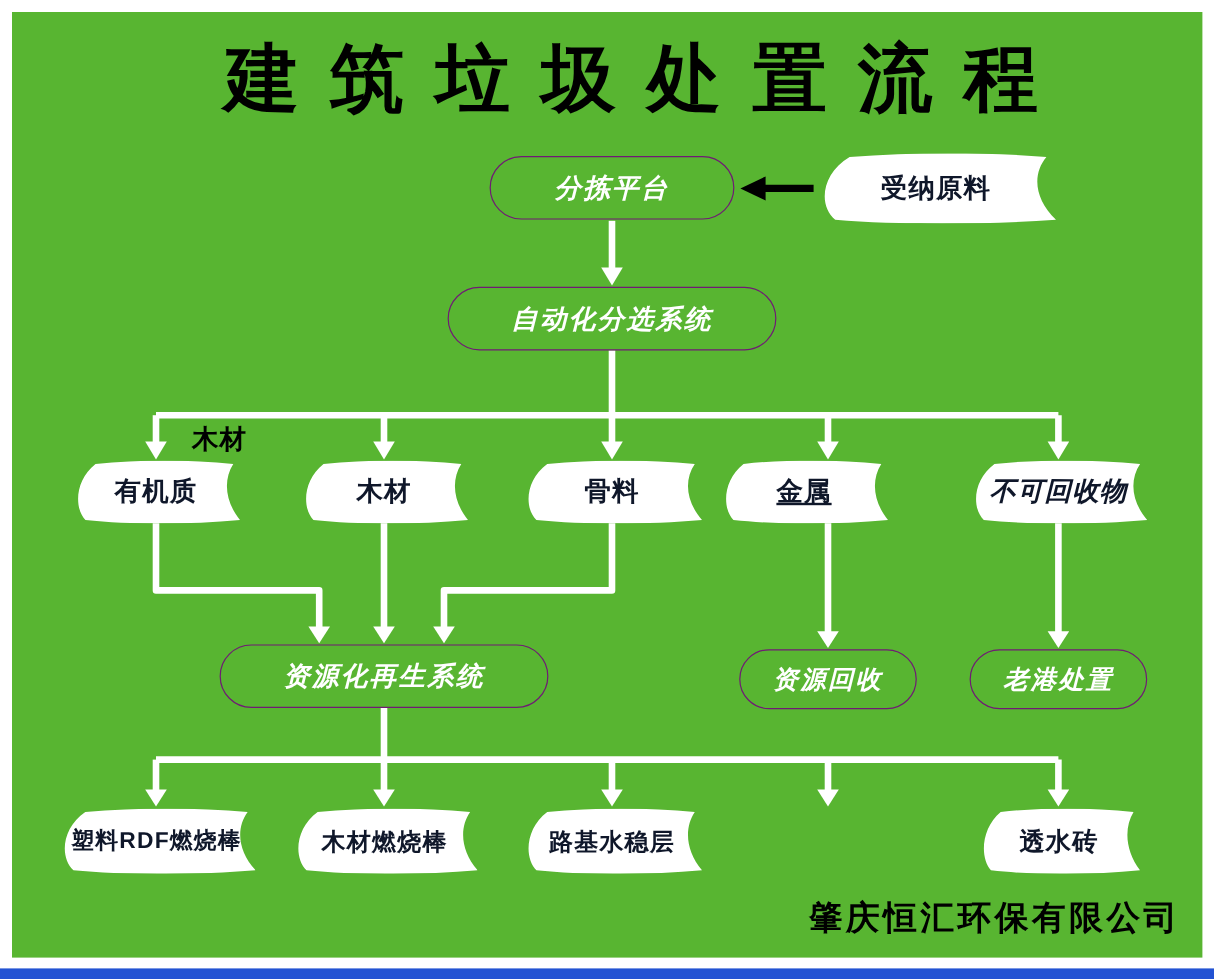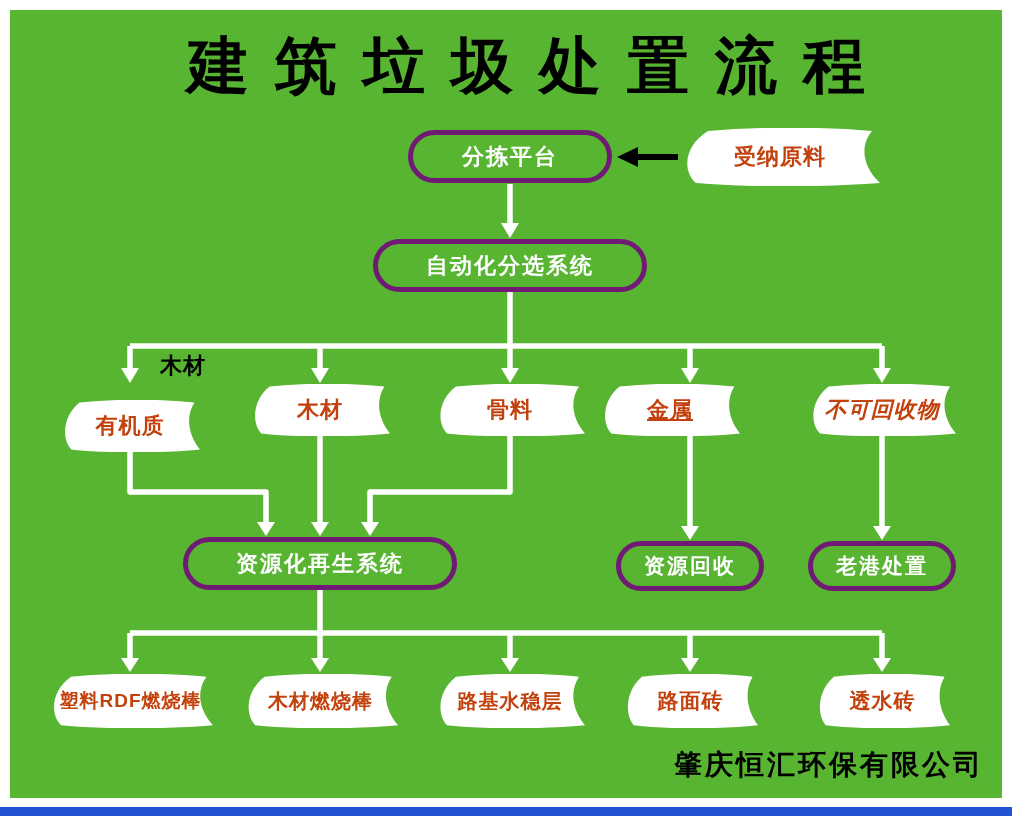--- a/index.html
+++ b/index.html
@@ -23,31 +23,32 @@
   .title{
     position:absolute;left:0;top:24px;width:100%;
     text-align:center;color:#000;
     font-size:62px;letter-spacing:26px;text-indent:26px;
     white-space:nowrap;
   }
   .connectors{position:absolute;left:0;top:0;pointer-events:none;}
   .stadium{
     position:absolute;
     background:#58b531;
-    border:5px solid #701a75;
+    border:1px solid #701a75;
     border-radius:32px;
     box-sizing:border-box;
     display:flex;align-items:center;justify-content:center;
     color:#ffffff;font-size:22px;letter-spacing:2px;
     white-space:nowrap;
+    font-style:italic;
   }
   .card{
     position:absolute;
     display:flex;align-items:center;justify-content:center;
-    color:#c2410c;font-size:22px;letter-spacing:1px;
+    color:#0f172a;font-size:22px;letter-spacing:1px;
     white-space:nowrap;
   }
   .card .card-shape{
     position:absolute;left:0;top:0;width:100%;height:100%;
   }
   .card .card-shape path{fill:#ffffff;}
   .card .card-label{position:relative;z-index:1;}
   .floating-label{
     position:absolute;color:#000;font-size:22px;letter-spacing:1px;
     white-space:nowrap;
@@ -124,21 +125,21 @@
     </svg>
     <span class="card-label">受纳原料</span>
   </div>
 
   <div class="stadium" style="left:373px;top:239px;width:274px;height:53px;">
     <span>自动化分选系统</span>
   </div>
 
   <div class="floating-label" style="left:160px;top:351px;">木材</div>
 
-  <div class="card" style="left:60px;top:400px;width:140px;height:52px;">
+  <div class="card" style="left:60px;top:384px;width:140px;height:52px;">
     <svg class="card-shape" viewBox="0 0 100 40" preserveAspectRatio="none" aria-hidden="true">
       <path d="M 14 2 C 40 -1 70 -1 96 2 C 90 12 91 26 100 38 C 70 41 34 41 8 38 C 1 30 2 12 14 2 Z"></path>
     </svg>
     <span class="card-label">有机质</span>
   </div>
 
   <div class="card" style="left:250px;top:384px;width:140px;height:52px;">
     <svg class="card-shape" viewBox="0 0 100 40" preserveAspectRatio="none" aria-hidden="true">
       <path d="M 14 2 C 40 -1 70 -1 96 2 C 90 12 91 26 100 38 C 70 41 34 41 8 38 C 1 30 2 12 14 2 Z"></path>
     </svg>
@@ -192,26 +193,20 @@
     <span class="card-label">木材燃烧棒</span>
   </div>
 
   <div class="card" style="left:435px;top:674px;width:150px;height:54px;font-size:20px;">
     <svg class="card-shape" viewBox="0 0 100 40" preserveAspectRatio="none" aria-hidden="true">
       <path d="M 14 2 C 40 -1 70 -1 96 2 C 90 12 91 26 100 38 C 70 41 34 41 8 38 C 1 30 2 12 14 2 Z"></path>
     </svg>
     <span class="card-label">路基水稳层</span>
   </div>
 
-  <div class="card" style="left:623px;top:674px;width:135px;height:54px;font-size:21px;">
-    <svg class="card-shape" viewBox="0 0 100 40" preserveAspectRatio="none" aria-hidden="true">
-      <path d="M 14 2 C 40 -1 70 -1 96 2 C 90 12 91 26 100 38 C 70 41 34 41 8 38 C 1 30 2 12 14 2 Z"></path>
-    </svg>
-    <span class="card-label">路面砖</span>
-  </div>
 
   <div class="card" style="left:815px;top:674px;width:135px;height:54px;font-size:21px;">
     <svg class="card-shape" viewBox="0 0 100 40" preserveAspectRatio="none" aria-hidden="true">
       <path d="M 14 2 C 40 -1 70 -1 96 2 C 90 12 91 26 100 38 C 70 41 34 41 8 38 C 1 30 2 12 14 2 Z"></path>
     </svg>
     <span class="card-label">透水砖</span>
   </div>
 
   <div class="company">肇庆恒汇环保有限公司</div>
   <div class="blue-bar"></div>

